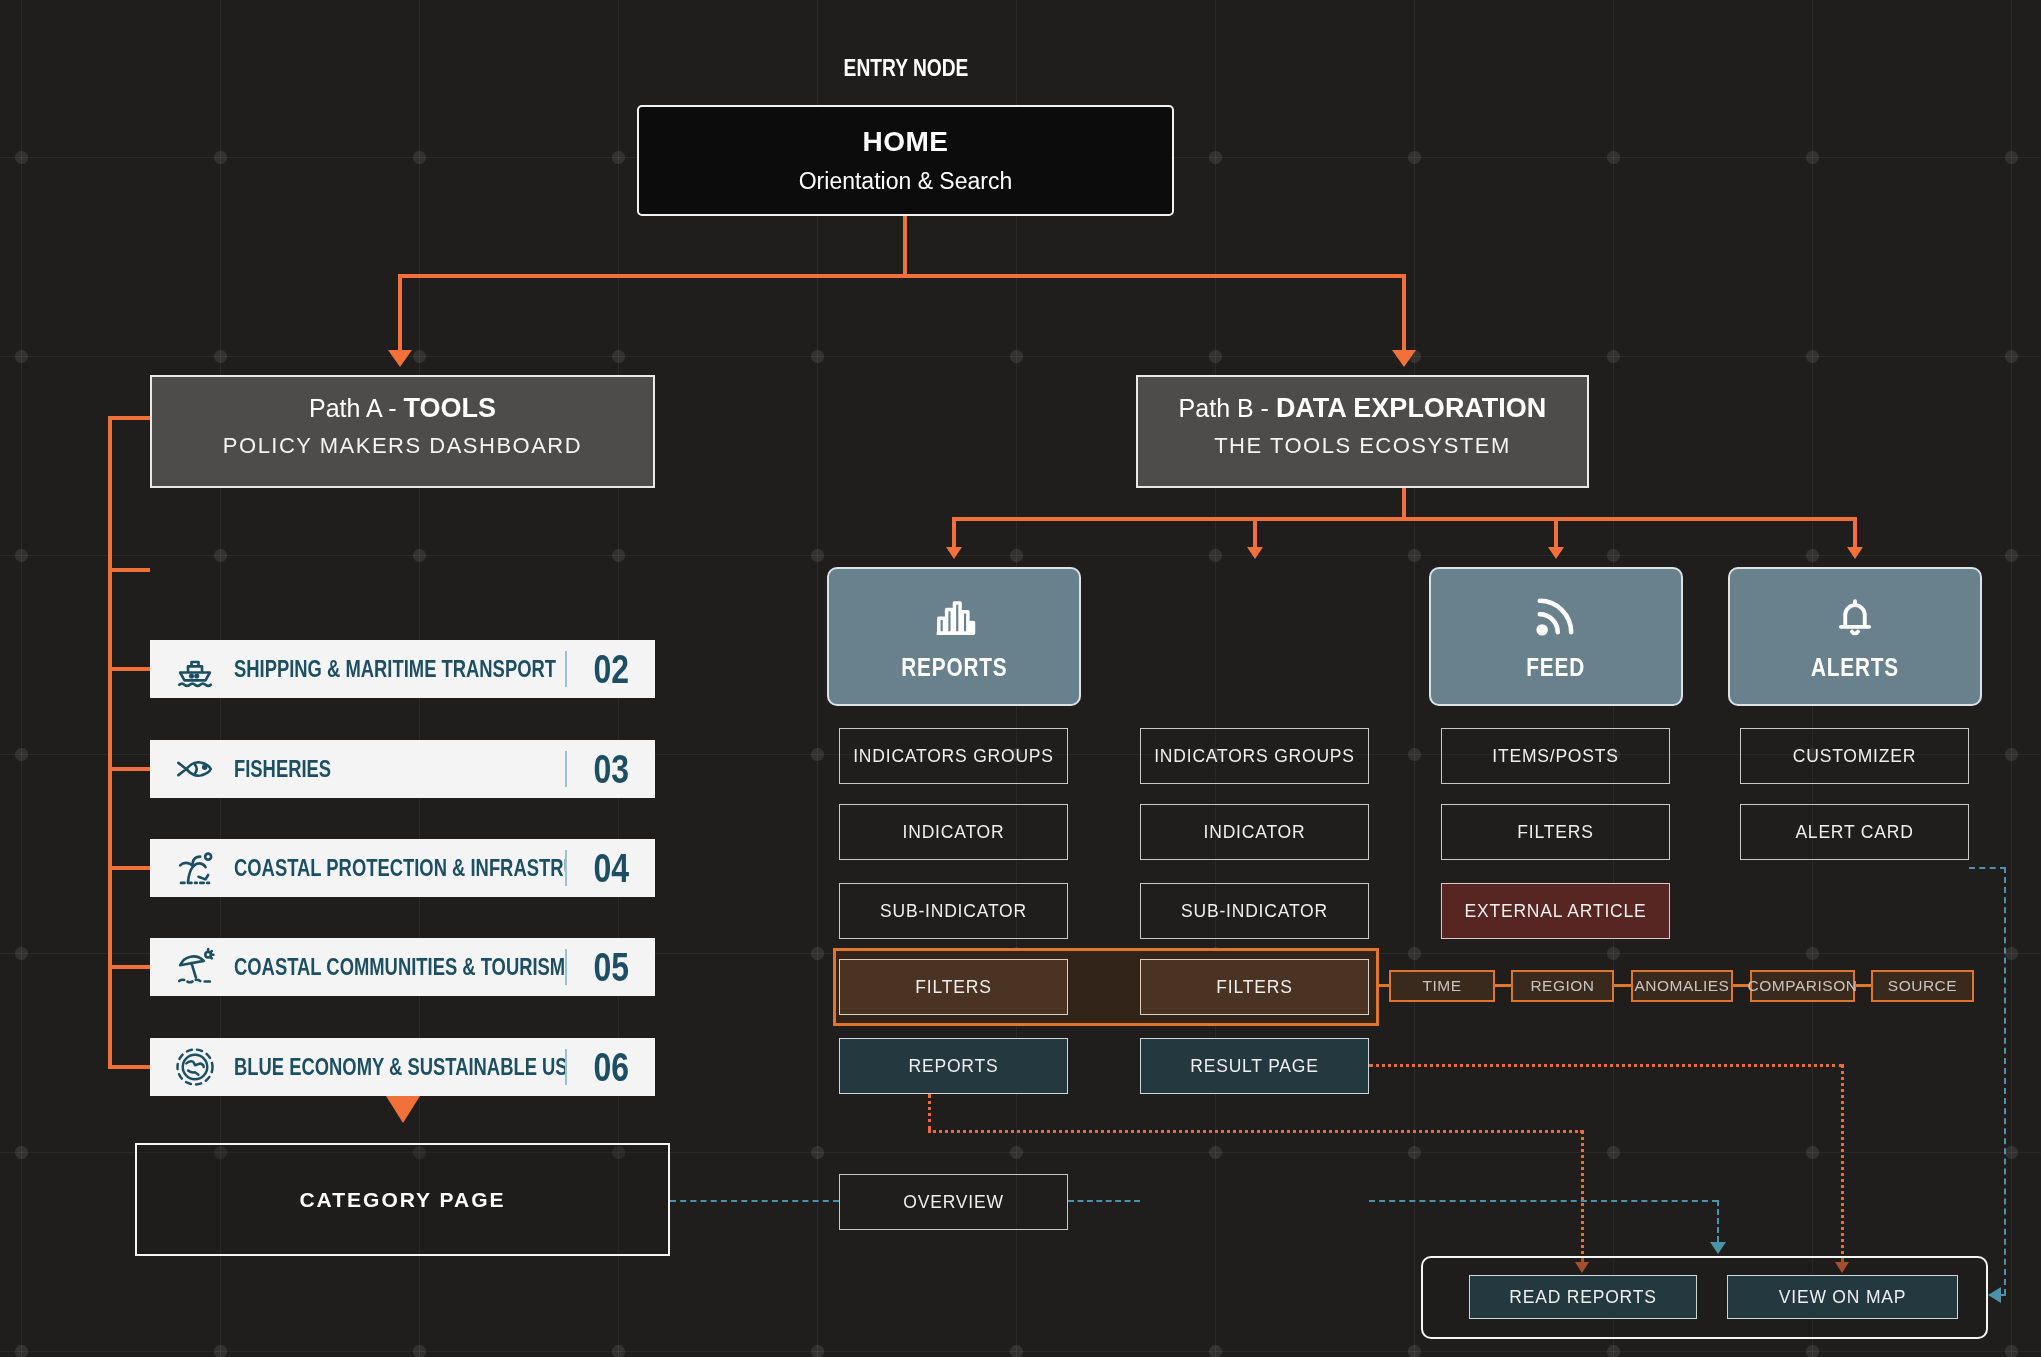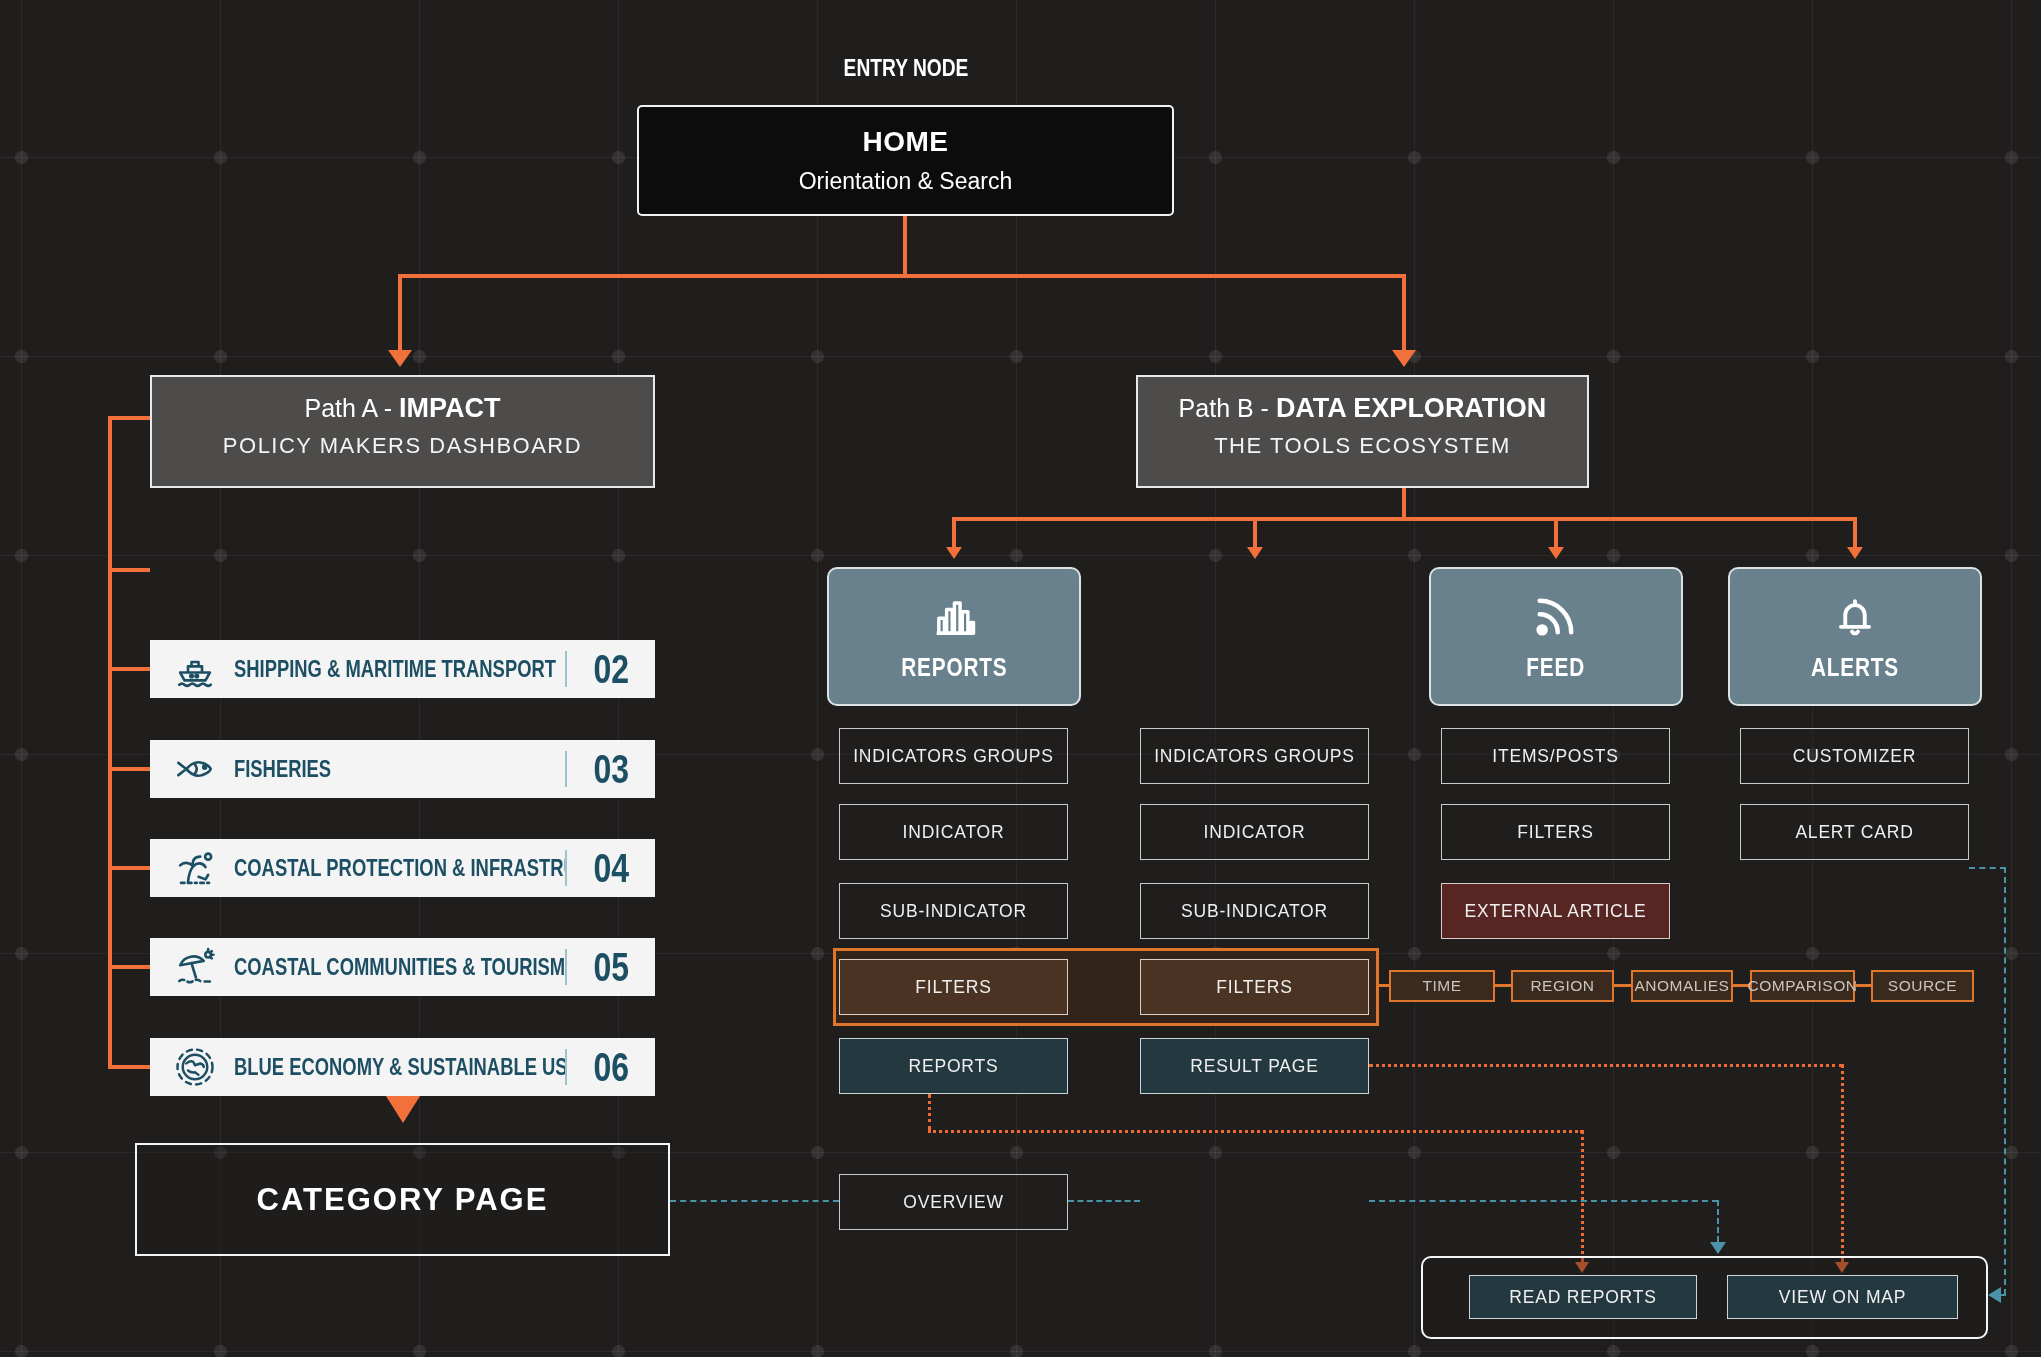--- a/index.html
+++ b/index.html
@@ -76,21 +76,21 @@
   </div>
 
   <div class="oline" style="left:903px;top:216px;width:4px;height:60px"></div>
   <div class="oline" style="left:398px;top:274px;width:1008px;height:4px"></div>
   <div class="oline" style="left:398px;top:274px;width:4px;height:76px"></div>
   <div class="tri-down-lg" style="left:388px;top:350px"></div>
   <div class="oline" style="left:1402px;top:274px;width:4px;height:76px"></div>
   <div class="tri-down-lg" style="left:1392px;top:350px"></div>
 
   <div class="abs center path-box" style="left:150px;top:375px;width:505px;height:113px">
-    <div class="path-line1"><span>Path A - </span><b>IMPACT</b></div>
+    <div class="path-line1"><span>Path A - </span><b>TOOLS</b></div>
     <div class="path-line2">POLICY MAKERS DASHBOARD</div>
   </div>
 
   <div class="oline" style="left:108px;top:416px;width:4px;height:653px"></div>
   <div class="oline" style="left:108px;top:416px;width:42px;height:4px"></div>
   <div class="oline" style="left:108px;top:568px;width:42px;height:4px"></div>
   <div class="oline" style="left:108px;top:667px;width:42px;height:4px"></div>
   <div class="oline" style="left:108px;top:767px;width:42px;height:4px"></div>
   <div class="oline" style="left:108px;top:866px;width:42px;height:4px"></div>
   <div class="oline" style="left:108px;top:965px;width:42px;height:4px"></div>
@@ -156,21 +156,21 @@
         <path d="M7 10 q2 -2 4 -1 l1 2 l3 -1 q2 .5 2 2 M8 14 q2 1.5 4 1 l2 1.5"></path>
       </svg>
       </span>
     <span class="lb"><span class="cxl">BLUE ECONOMY &amp; SUSTAINABLE USE</span></span>
     <span class="dv"></span>
     <span class="num"><span class="cx">06</span></span>
   </div>
 
   <div class="tri-big" style="left:386px;top:1096px"></div>
 
-  <div class="abs center outline-box" style="left:135px;top:1143px;width:535px;height:113px;font-size:31px;font-weight:700;letter-spacing:2px">
+  <div class="abs center outline-box" style="left:135px;top:1143px;width:535px;height:113px;font-size:21px;font-weight:700;letter-spacing:2px">
     <span>CATEGORY PAGE</span>
   </div>
 
   <div class="abs center path-box" style="left:1136px;top:375px;width:453px;height:113px">
     <div class="path-line1"><span>Path B - </span><b>DATA EXPLORATION</b></div>
     <div class="path-line2">THE TOOLS ECOSYSTEM</div>
   </div>
 
   <div class="oline" style="left:1402px;top:488px;width:4px;height:31px"></div>
   <div class="oline" style="left:952px;top:517px;width:905px;height:4px"></div>

